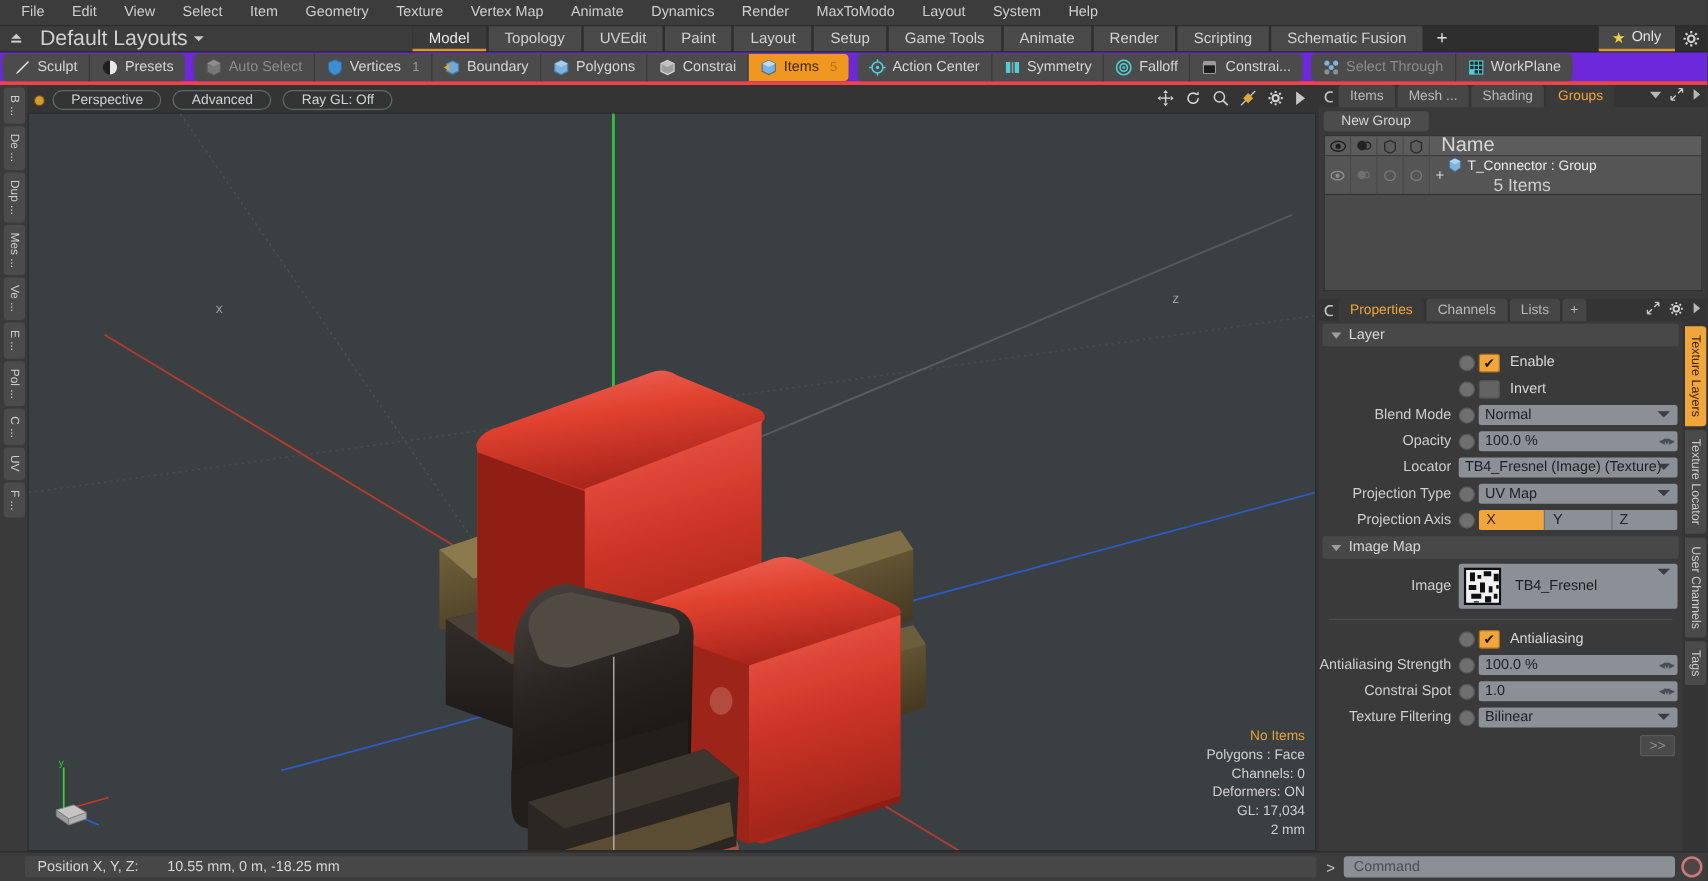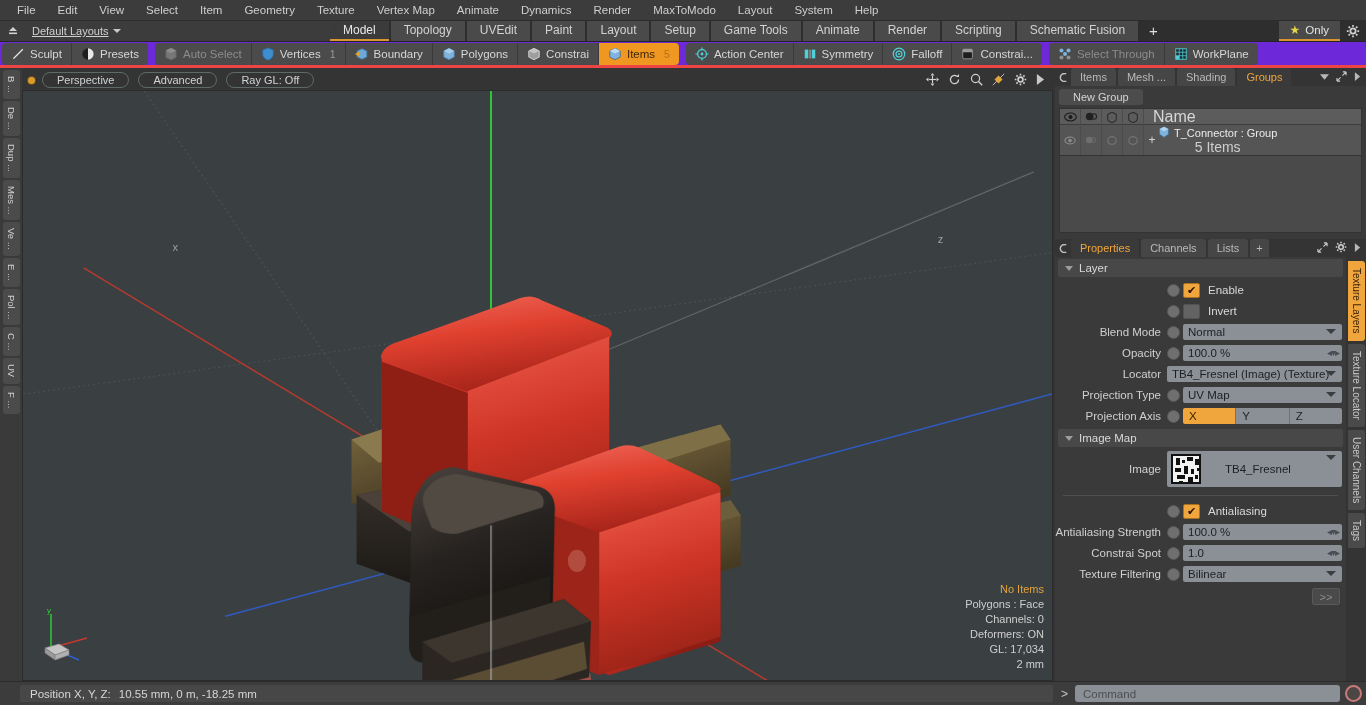--- a/index.html
+++ b/index.html
@@ -23,21 +23,21 @@
   }
 
   
   .tabrow {
     height:21px; background:#2e2e2e; display:flex; align-items:stretch; flex:0 0 21px;
     border-bottom:1px solid #242424;
   }
   .lay-left { display:flex; align-items:center; width:330px; background:#3c3c3c; padding-left:4px; }
   .up-arrow { width:18px; height:18px; display:flex; align-items:center; justify-content:center; }
   .up-arrow svg { display:block; }
-  .lay-label { font-size:11px; color:#d0d0d0; padding-left:10px;text-decoration:underline; }
+  .lay-label { font-size:17px; color:#d0d0d0; padding-left:10px; }
   .caret-dn { margin-left:5px; border-left:4px solid transparent; border-right:4px solid transparent; border-top:4px solid #c9c9c9; display:inline-block; }
   .tabs { display:flex; align-items:stretch; flex:1; background:#2e2e2e; }
   .tab {
     padding:0 13px; display:flex; align-items:center; justify-content:center;
     background:#4a4a4a; color:#d2d2d2; font-size:12px; margin-right:2px;
     border-bottom:2px solid transparent; cursor:default; position:relative;
   }
   .tab.active { background:#3b3b3b; color:#e8e8e8; border-bottom:2px solid #d9952e; }
   .tab.plus { background:transparent; font-size:15px; padding:0 9px; color:#e0e0e0; }
   .only-box {
@@ -154,41 +154,41 @@
   }
   .dncaret { position:absolute; right:6px; top:5px; width:0;height:0;border-left:5px solid transparent;border-right:5px solid transparent;border-top:5px solid #3a3c40; }
   .spin { position:absolute; right:3px; top:2px; color:#4a4d52; font-size:10px; letter-spacing:-1px; }
   .seg { flex:1; height:16px; display:flex; border-radius:2px; overflow:hidden; }
   .seg div { flex:1; background:#8b8f96; display:flex; align-items:center; padding-left:6px; font-size:11.5px; color:#23252a; border-right:1px solid #6f737a; cursor:default; }
   .seg div:last-child { border-right:none; }
   .seg div.on { background:#f0a63c; color:#3a2205; }
   .imgrow { display:flex; align-items:center; height:38px; margin-bottom:2px; padding-right:4px; }
   .imgfield { flex:1; height:36px; background:#8b8f96; border-radius:2px; display:flex; align-items:center; padding:0 4px; position:relative; }
   .thumb { width:30px; height:30px; border:2px solid #111; background:#fff; flex:0 0 30px; overflow:hidden; }
-  .imgname { margin-left:24px; font-size:11.5px; color:#1d1f22; }
+  .imgname { margin-left:11px; font-size:11.5px; color:#1d1f22; }
   .sep { height:1px; background:#4e4e4e; margin:5px 8px 5px 8px; }
   .gobtn {
     margin:3px 6px 0 auto; width:28px; height:17px; background:#4a4a4a; border:1px solid #595959;
     border-radius:2px; color:#8e8e8e; font-size:11px; display:flex; align-items:center; justify-content:center; cursor:default;
   }
   .btnrow { display:flex; }
 
   
   .rvtabs { width:20px; flex:0 0 20px; display:flex; flex-direction:column; align-items:center; padding-top:4px; gap:3px; background:#343434; }
   .rvt {
     writing-mode:vertical-rl; text-orientation:mixed; font-size:10px; background:#4a4a4a; color:#cacaca;
     border-radius:0 3px 3px 0; padding:7px 3px; cursor:default; white-space:nowrap;
   }
   .rvt.on { background:#f0a63c; color:#3b2306; }
 
   
   .bottom { height:24px; flex:0 0 24px; display:flex; align-items:stretch; background:#3c3c3c; border-top:1px solid #2b2b2b; }
   .pos {
     flex:1; background:#474747; margin:3px 2px 3px 20px; display:flex; align-items:center;
-    padding-left:10px; font-size:11.5px; color:#d6d6d6; border-radius:2px; gap:8px;
+    padding-left:10px; font-size:11.5px; color:#d6d6d6; border-radius:2px; gap:23px;
   }
   .cmdwrap { width:311px; flex:0 0 311px; display:flex; align-items:center; gap:5px; padding:0 4px; }
   .cmd-gt { color:#c6c6c6; font-size:12px; width:11px; text-align:center; }
   .cmd-input {
     flex:1; height:17px; background:#8b8f96; border-radius:3px; display:flex; align-items:center;
     padding-left:8px; font-size:11.5px; color:#4c5055; cursor:text;
   }
   .rec {
     width:17px; height:17px; border-radius:50%; border:2px solid #c97a7a; background:#4e4545; flex:0 0 17px; cursor:default;
   }

